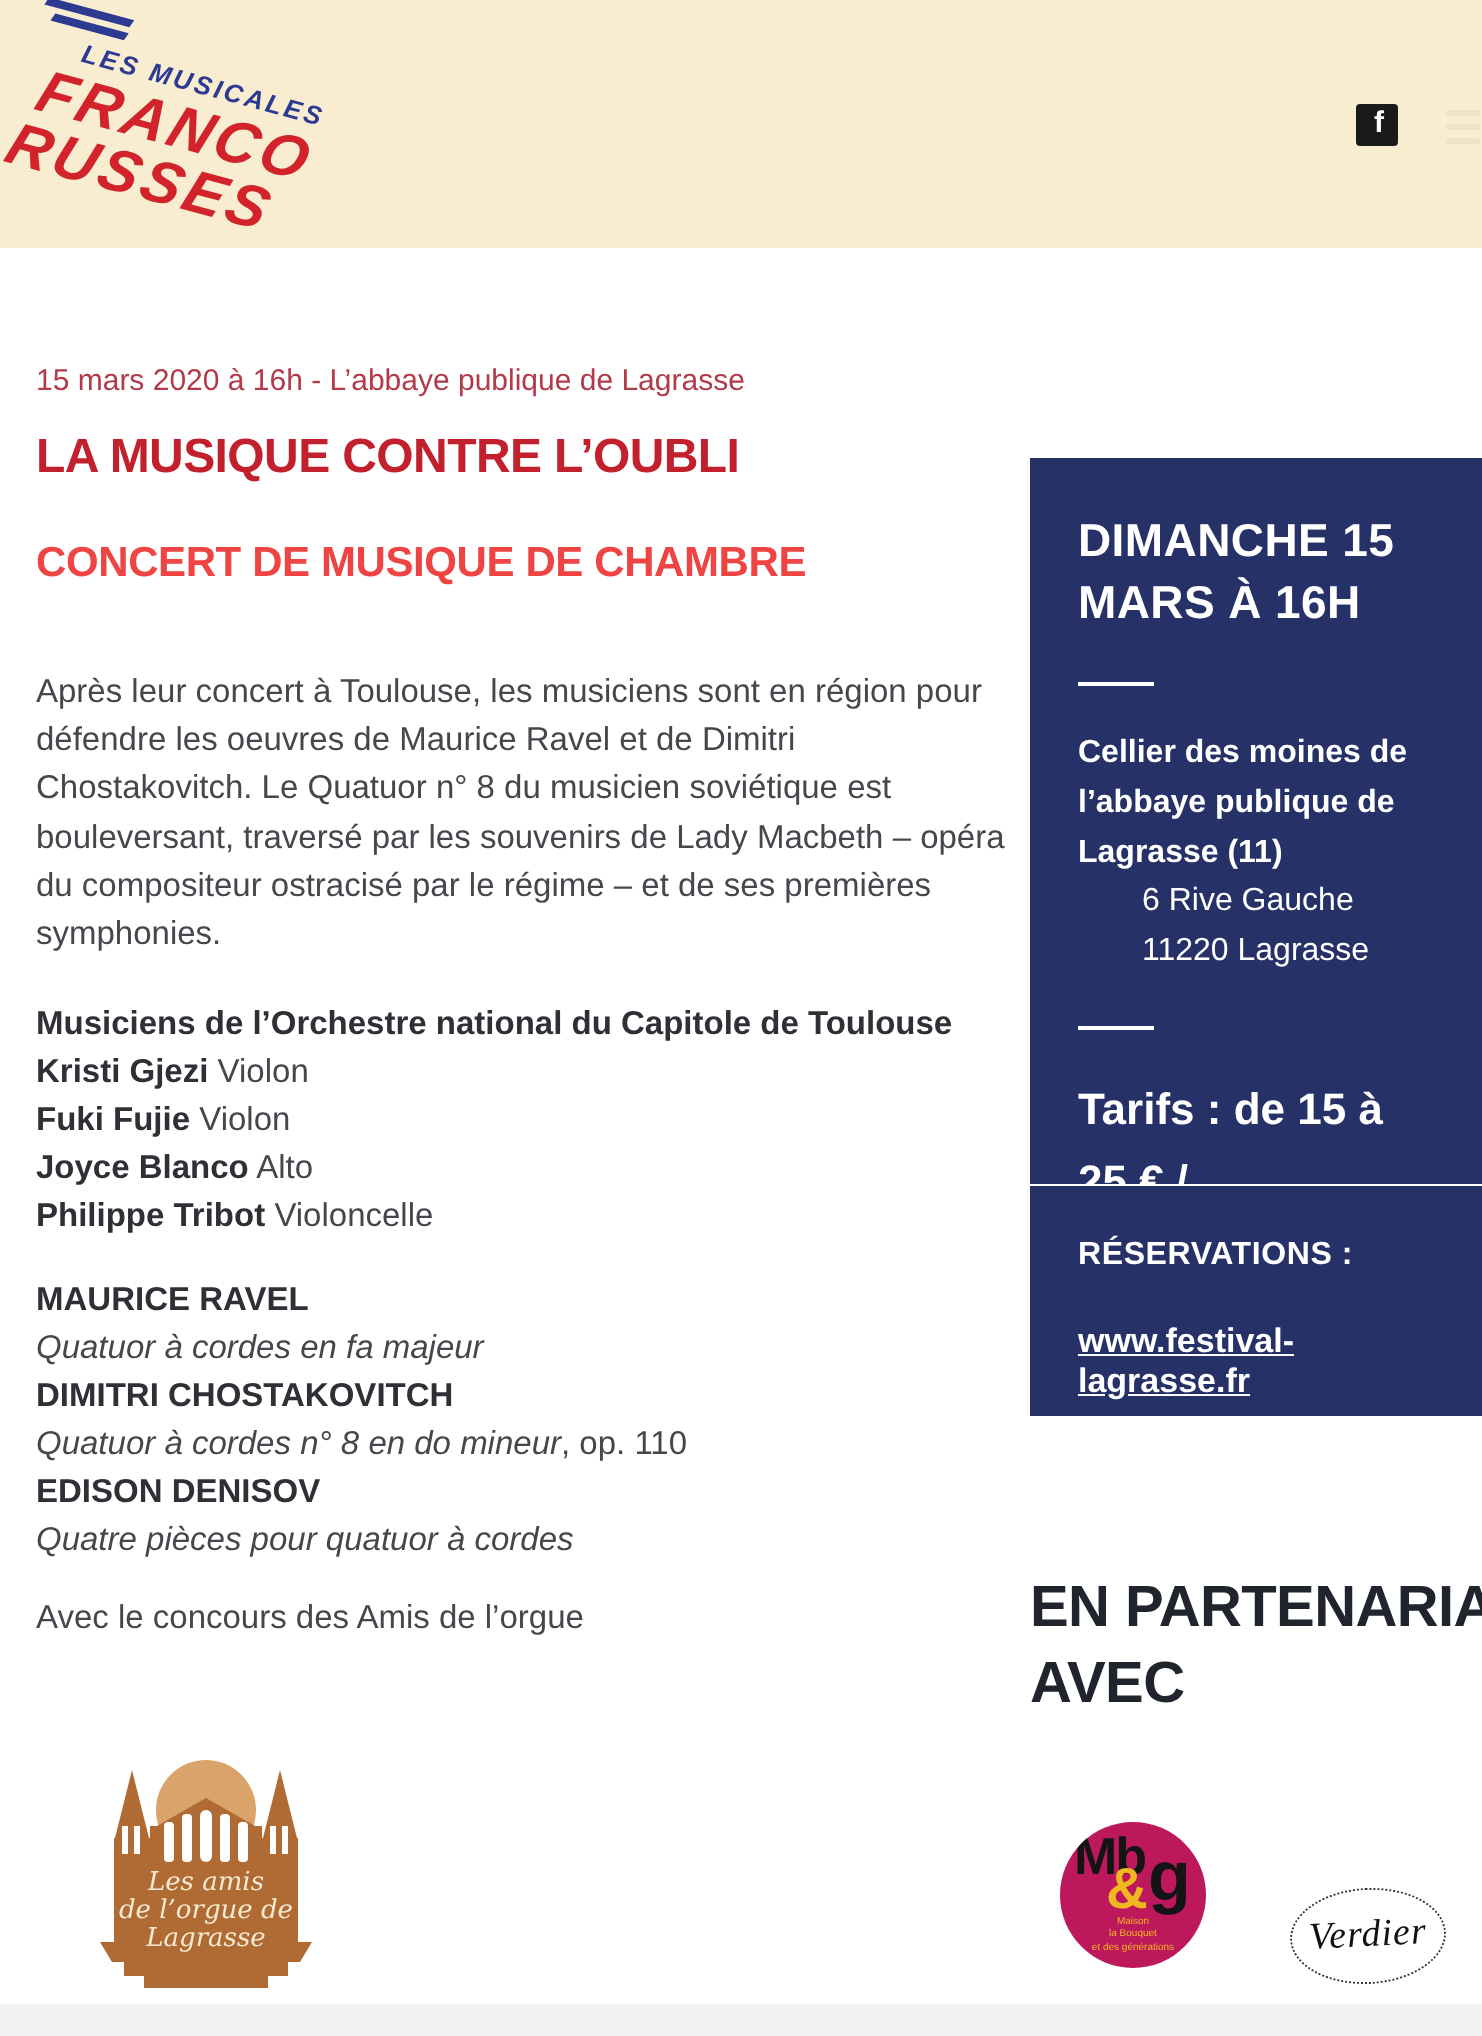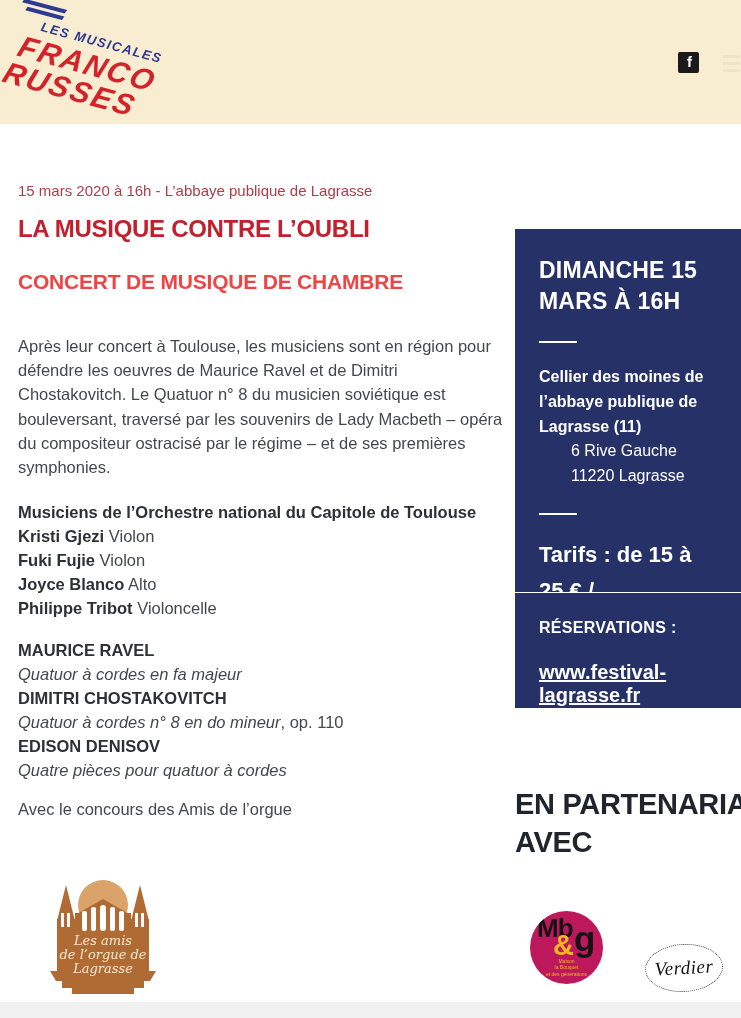--- a/index.html
+++ b/index.html
@@ -38,21 +38,21 @@
   
   .navy-box { position:absolute; left:515px; width:226px; background:#263168; color:#ffffff; padding:26px 24px; }
   .event-box { top:229px; height:363px; }
   .event-date { font-size:23px; line-height:1.34; font-weight:800; letter-spacing:0.2px; }
   .rule { width:38px; border:none; border-top:2px solid #ffffff; margin:24px 0 22px 0; }
   .venue { font-size:16px; line-height:1.56; font-weight:bold; }
   .address { font-size:16px; line-height:1.56;margin-left:32px; }
   .tarifs { font-size:22px; line-height:1.6; font-weight:bold; }
   .resa-box { top:593px; height:115px; }
   .resa-heading { font-size:16px; font-weight:bold; letter-spacing:0.3px; }
-  .resa-link { display:inline-block; margin-top:24px; color:#ffffff; font-size:20px; font-weight:bold; text-decoration:underline; }
+  .resa-link { display:inline-block; margin-top:24px; color:#ffffff; font-size:17px; font-weight:bold; text-decoration:underline; }
 
   .partners-heading { position:absolute; left:515px; top:786px; font-size:29px; line-height:1.3; font-weight:800; color:#20242c; letter-spacing:-0.3px; white-space:nowrap; }
 
   .mbg-logo { position:absolute; left:530px; top:911px; width:73px; height:73px; border-radius:50%; background:#be185d; overflow:hidden; }
   .mbg-logo .mb { position:absolute; left:7px; top:2px; font-size:26px; font-weight:800; color:#141414; letter-spacing:-1px; }
   .mbg-logo .amp { position:absolute; left:23px; top:18px; font-size:29px; font-weight:800; color:#f0b71e; }
   .mbg-logo .g { position:absolute; left:44px; top:8px; font-size:35px; font-weight:800; color:#141414; }
   .mbg-caption { position:absolute; bottom:7px; left:0; width:100%; text-align:center; font-size:5px; line-height:1.3; color:#f0b71e; }
   .verdier-logo { position:absolute; left:645px; top:944px; width:78px; height:48px; border:1.5px dotted #333; border-radius:50%; display:flex; align-items:center; justify-content:center; transform:rotate(-3deg); background:#fff; }
   .verdier-logo span { font-family:"Liberation Serif", serif; font-style:italic; font-size:19px; color:#111; letter-spacing:0.5px; }

